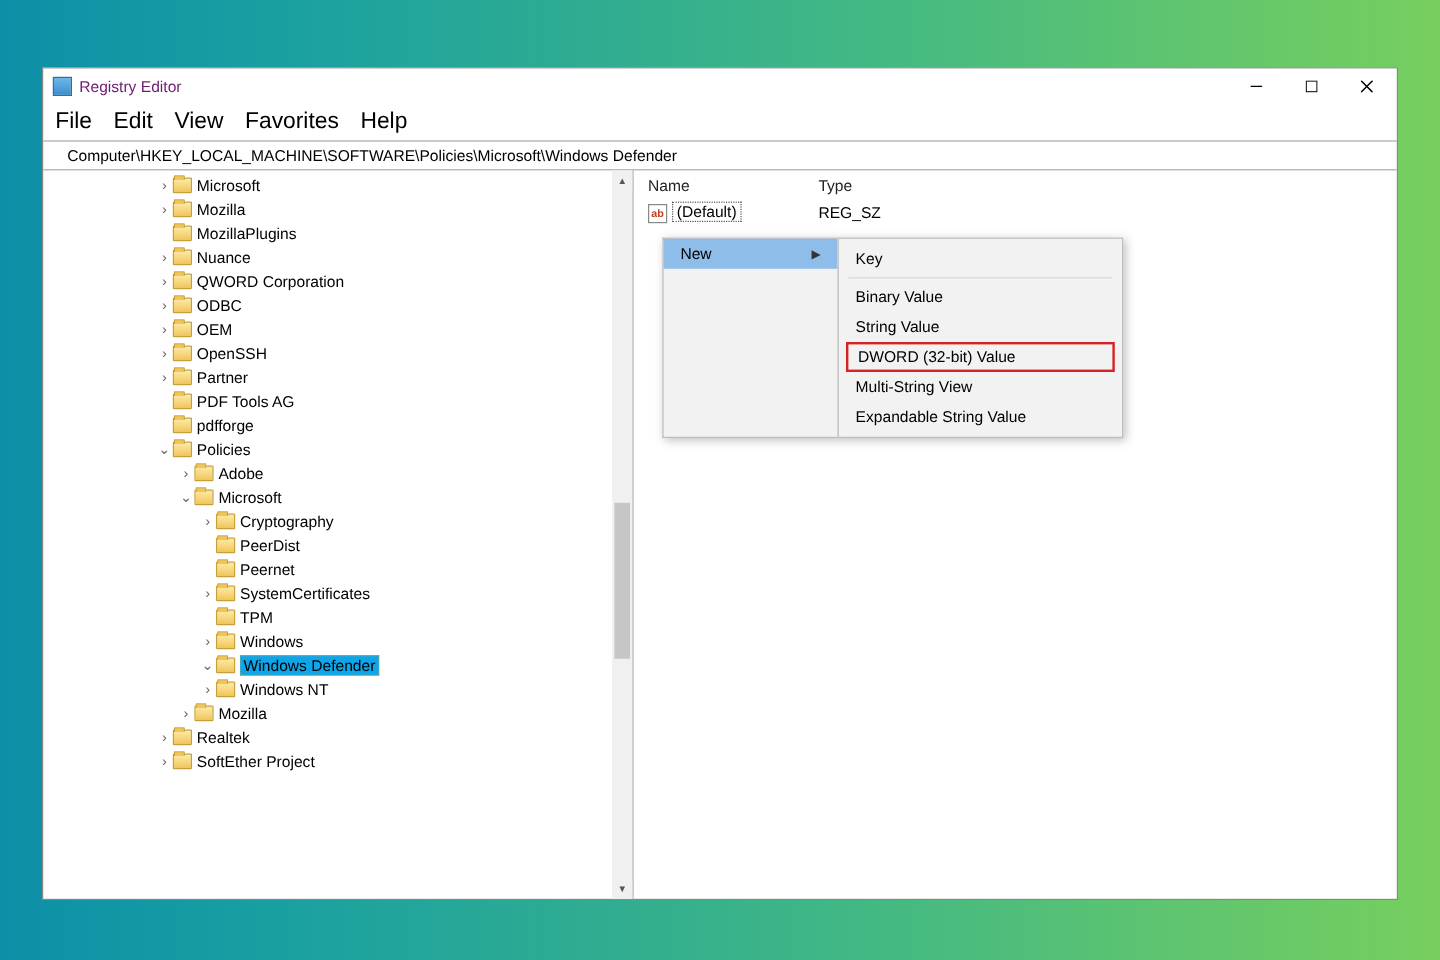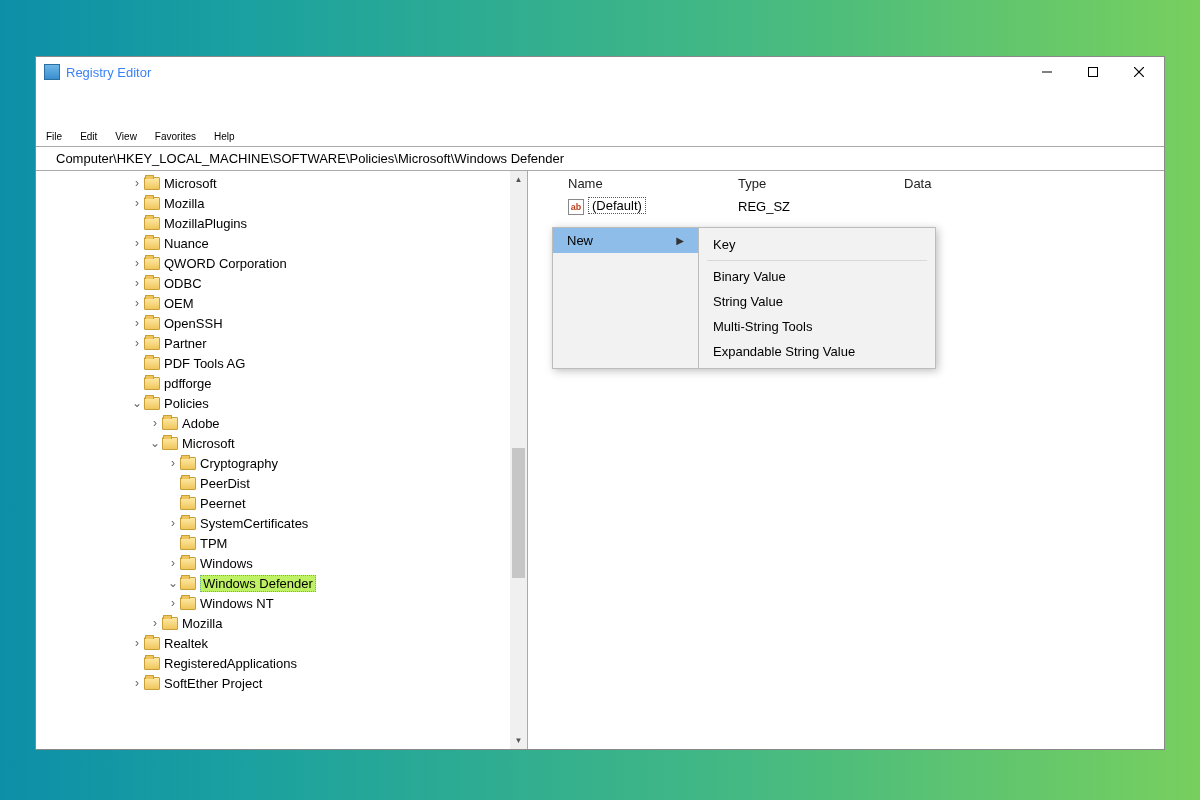--- a/index.html
+++ b/index.html
@@ -22,33 +22,32 @@
     display: flex; align-items: center;
     height: 30px;
     padding: 0 2px 0 8px;
   }
   .titlebar .app-icon {
     width: 16px; height: 16px;
     margin-right: 6px;
     background: linear-gradient(#6db7e8, #3a8ed0);
     border: 1px solid #2a6fa0;
   }
-  .title-text { font-size: 13px; color: #3b82f6; flex: 1; }
+  .title-text { font-size: 13px; color: #701a75; flex: 1; }
   .winbtns { display: flex; }
   .winbtn {
     width: 46px; height: 30px;
     display: flex; align-items: center; justify-content: center;
     color: #000; font-family: inherit;
   }
   .winbtn svg { width: 10px; height: 10px; }
   .menubar {
     display: flex; gap: 18px;
     padding: 4px 10px;
-    font-size: 10px;
-    margin-top: 40px;
+    font-size: 19px;
   }
   .menubar span { color: #000; }
   .addressbar {
     border-top: 1px solid #aaa;
     border-bottom: 1px solid #aaa;
     padding: 4px 20px;
     font-size: 13px;
   }
   .panes {
     flex: 1; display: flex; min-height: 0;
@@ -93,32 +92,32 @@
     position: relative;
   }
   .folder-icon::before {
     content:""; position:absolute; top:-3px; left:0;
     width:7px; height:3px;
     background:#f0c65c; border:1px solid #c9a038; border-bottom:none;
     border-radius:1px 1px 0 0;
   }
   .node-label { color:#000; }
   .node-label.sel {
-    background:#bef264; border:1px dotted #6aa; padding:0 2px;
+    background:#0ea5e9; border:1px dotted #6aa; padding:0 2px;
   }
   .list-pane {
     flex:1; position:relative;
     padding-left: 6px;
   }
   .list-header {
     display:flex; gap:0;
     height:24px; align-items:center;
     font-size:13px; color:#222;
   }
-  .col { padding:3px 6px;margin-left:28px; }
+  .col { padding:3px 6px; }
   .col.name { width:142px; }
   .col.type { width:138px; }
   .col.data { flex:1; }
   .list-row {
     display:flex; align-items:center;
     height:22px;
   }
   .val-icon {
     width:16px; height:16px; margin-right:4px;
     border:1px solid #888; background:#fff;
@@ -331,46 +330,39 @@
               <span class="node-label">Mozilla</span>
             </div>
             <div class="row">
               <span class="indent" style="width: 94px;"></span>
               <span class="exp">›</span>
               <span class="folder-icon"></span>
               <span class="node-label">Realtek</span>
             </div>
             <div class="row">
               <span class="indent" style="width: 94px;"></span>
-              <span class="exp"></span>
-              <span class="folder-icon"></span>
-              <span class="node-label">RegisteredApplications</span>
-            </div>
-            <div class="row">
-              <span class="indent" style="width: 94px;"></span>
               <span class="exp">›</span>
               <span class="folder-icon"></span>
               <span class="node-label">SoftEther Project</span>
             </div>
           </div>
       </div>
       <div class="tree-scrollbar">
         <div class="sb-btn"></div>
         <div class="sb-track">
           <div class="sb-thumb"></div>
         </div>
         <div class="sb-btn down"></div>
       </div>
     </div>
 
     <div class="list-pane">
       <div class="list-header">
         <div class="col name">Name</div>
         <div class="col type">Type</div>
-        <div class="col data">Data</div>
       </div>
       <div id="value-rows">
           <div class="list-row">
             <div class="col name"><span class="val-icon">ab</span><span class="val-name">(Default)</span></div>
             <div class="col type">REG_SZ</div>
             <div class="col data"></div>
           </div>
         </div>
 
       <div class="ctxmenu">
@@ -384,22 +376,25 @@
             <div class="menu-item">
               <span>Key</span>
             </div>
             <div class="sep"></div>
             <div class="menu-item">
               <span>Binary Value</span>
             </div>
             <div class="menu-item">
               <span>String Value</span>
             </div>
+            <div class="menu-item highlight">
+              <span>DWORD (32-bit) Value</span>
+            </div>
             <div class="menu-item">
-              <span>Multi-String Tools</span>
+              <span>Multi-String View</span>
             </div>
             <div class="menu-item">
               <span>Expandable String Value</span>
             </div>
           </div>
       </div>
     </div>
   </div>
 
 </div>

